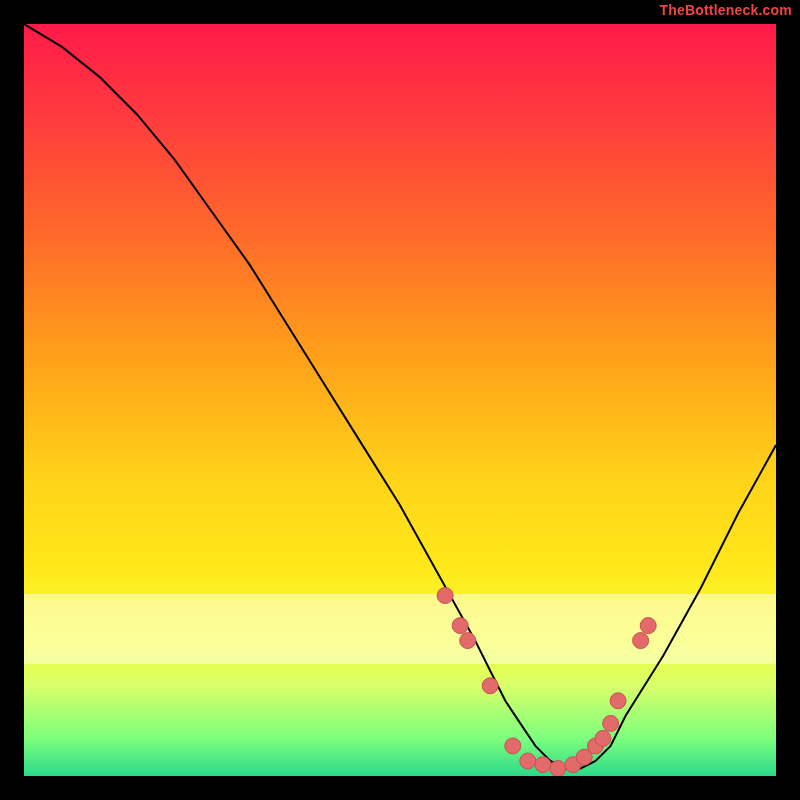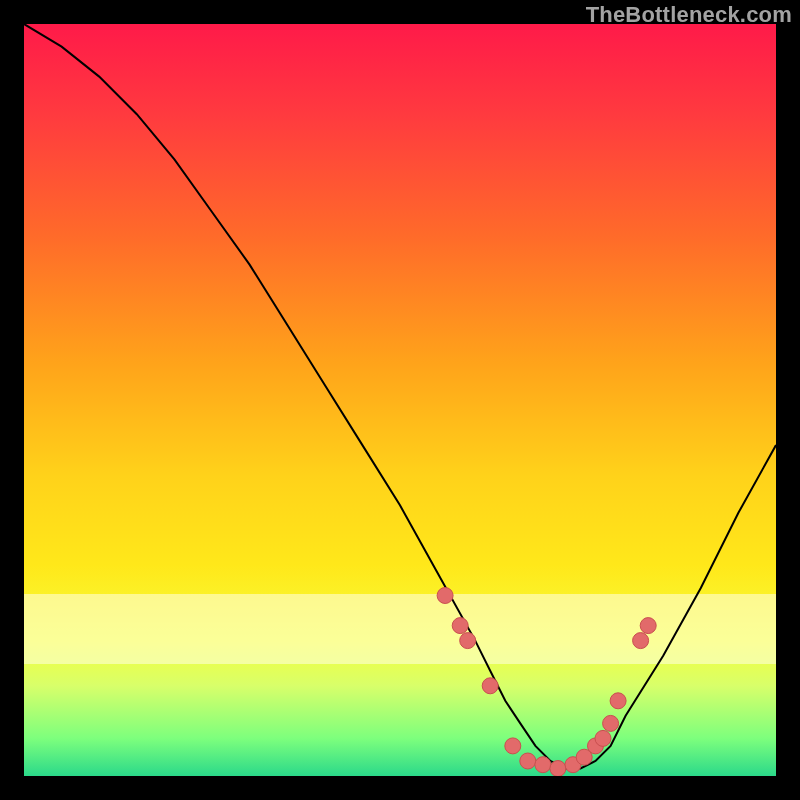--- a/index.html
+++ b/index.html
@@ -40,23 +40,23 @@
     position: absolute;
     left: 0;
     width: 100%;
     background: rgba(255,255,230,0.55);
   }
   .watermark {
     position: absolute;
     top: 2px;
     right: 8px;
     font-family: Arial, Helvetica, sans-serif;
-    font-size: 22px;
+    font-size: 14px;
     font-weight: 600;
-    color: #a3a3a3;
+    color: #ef4444;
     letter-spacing: 0.2px;
     user-select: none;
   }
   svg.curve {
     position: absolute;
     left: 0;
     top: 0;
     width: 752px;
     height: 752px;
   }

